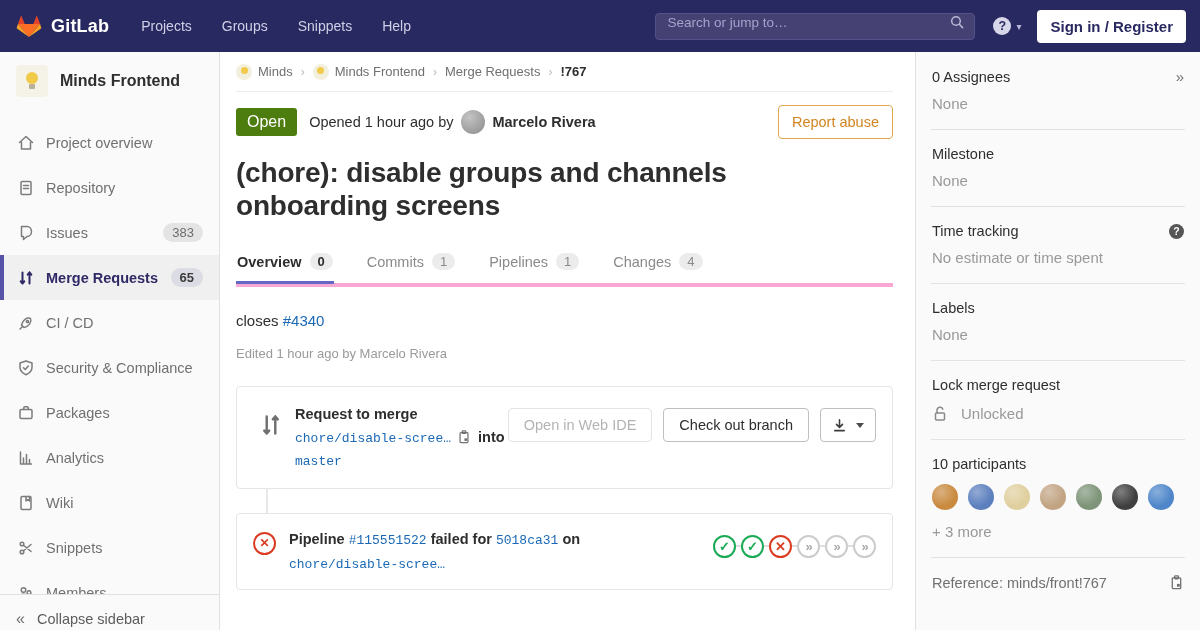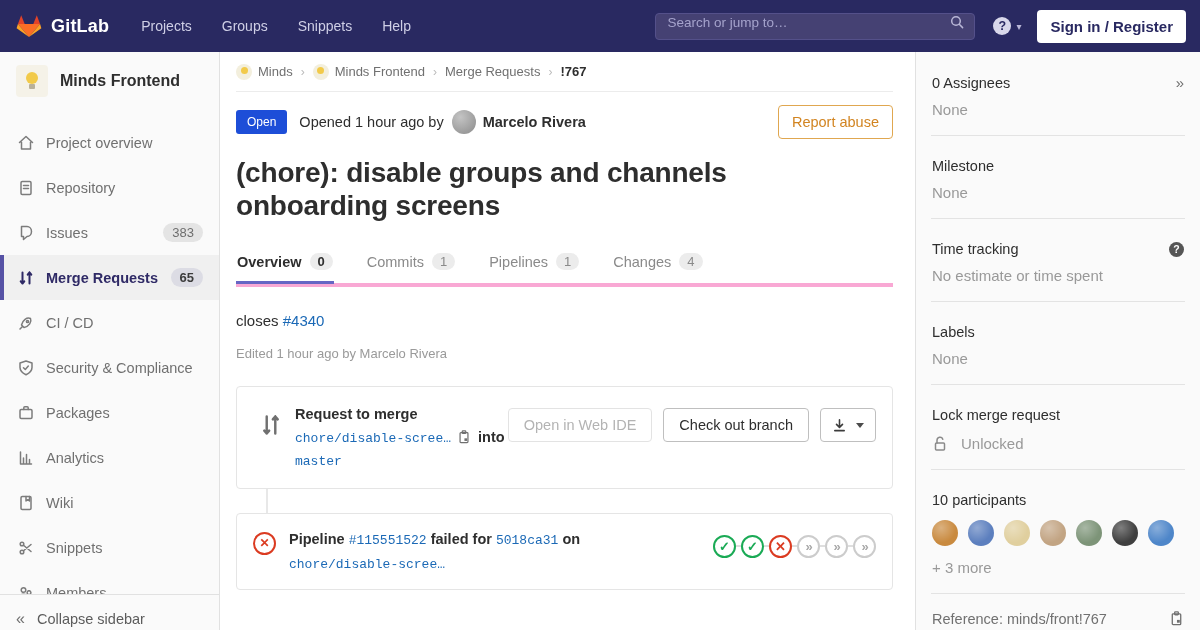--- a/index.html
+++ b/index.html
@@ -57,21 +57,21 @@
   .breadcrumb { height:40px; display:flex; align-items:center; gap:8px; border-bottom:1px solid #ececec;
     font-size:13px; color:#707070; }
   .crumb { display:flex; align-items:center; gap:6px; cursor:pointer; }
   .crumb-avatar { width:16px; height:16px; border-radius:50%; background:#f3efdd; position:relative; }
   .crumb-avatar::after { content:""; position:absolute; left:4.5px; top:3.5px; width:7px; height:7px;
     border-radius:50%; background:#f2ca4a; }
   .crumb-sep { color:#bcbcbc; font-size:12px; }
   .crumb-current { font-weight:700; color:#2e2e2e; }
 
   .status-row { display:flex; align-items:center; margin-top:13px; }
-  .open-badge { background:#1d4ed8; color:#fff; border-radius:3px; padding:5px 11px; font-size:12px; }
+  .open-badge { background:#4d7c0f; color:#fff; border-radius:3px; padding:5px 11px; font-size:16px; }
   .opened-text { margin-left:12px; font-size:14.5px; color:#2e2e2e; }
   .author-avatar { width:24px; height:24px; border-radius:50%; margin:0 7px 0 8px;
     background:radial-gradient(circle at 35% 30%, #c4c4c4, #8a8a8a); }
   .author-name { font-weight:700; font-size:14.5px; color:#2e2e2e; }
   .report-btn { margin-left:auto; background:#fff; border:1px solid #e0a750; color:#d28420;
     border-radius:4px; padding:8px 13px; font-size:14.5px; cursor:pointer; font-family:"Liberation Sans",sans-serif; }
 
   .mr-title { font-size:28px; font-weight:700; color:#2e2e2e; margin:17px 0 0; line-height:1.18;
     max-width:600px; letter-spacing:-.2px; }
 
@@ -123,21 +123,21 @@
     color:#b0b0b0; cursor:pointer; }
   .stage-success { border-color:#1aaa55; color:#1aaa55; }
   .stage-failed  { border-color:#db3b21; color:#db3b21; }
   .stage-skipped { border-color:#cccccc; color:#a8a8a8; letter-spacing:-1px; }
   .stage-link { width:5px; height:2px; background:#dedede; }
 
   
   .right-sidebar { width:285px; flex:none; background:#fafafa; border-left:1px solid #e1e1e1; padding:0 15px; }
   .rblock { padding:16px 1px 17px; border-bottom:1px solid #e3e3e3; }
   .rblock:last-child { border-bottom:none; }
-  .rtitle { font-size:14.5px; color:#2e2e2e; display:flex; align-items:center;margin-top:6px; }
+  .rtitle { font-size:14.5px; color:#2e2e2e; display:flex; align-items:center; }
   .rvalue { margin-top:10px; color:#999; font-size:15px; }
   .collapse-right { margin-left:auto; color:#707070; font-size:15px; cursor:pointer; }
   .help-dot { margin-left:auto; width:15px; height:15px; border-radius:50%; background:#555; color:#fff;
     font-size:10.5px; font-weight:700; display:flex; align-items:center; justify-content:center; cursor:pointer; }
   .lock-row { display:flex; align-items:center; gap:13px; margin-top:12px; color:#999; font-size:15px; }
   .lock-row svg { stroke:#8a8a8a; fill:none; stroke-width:1.5; stroke-linecap:round; }
   .avatars-row { display:flex; gap:10px; margin-top:12px; }
   .p-avatar { width:26px; height:26px; border-radius:50%; background:#ccc; cursor:pointer; }
   .more-link { margin-top:13px; color:#999; font-size:15px; cursor:pointer; }
   .ref-row { display:flex; align-items:center; font-size:14.5px; color:#707070; }

